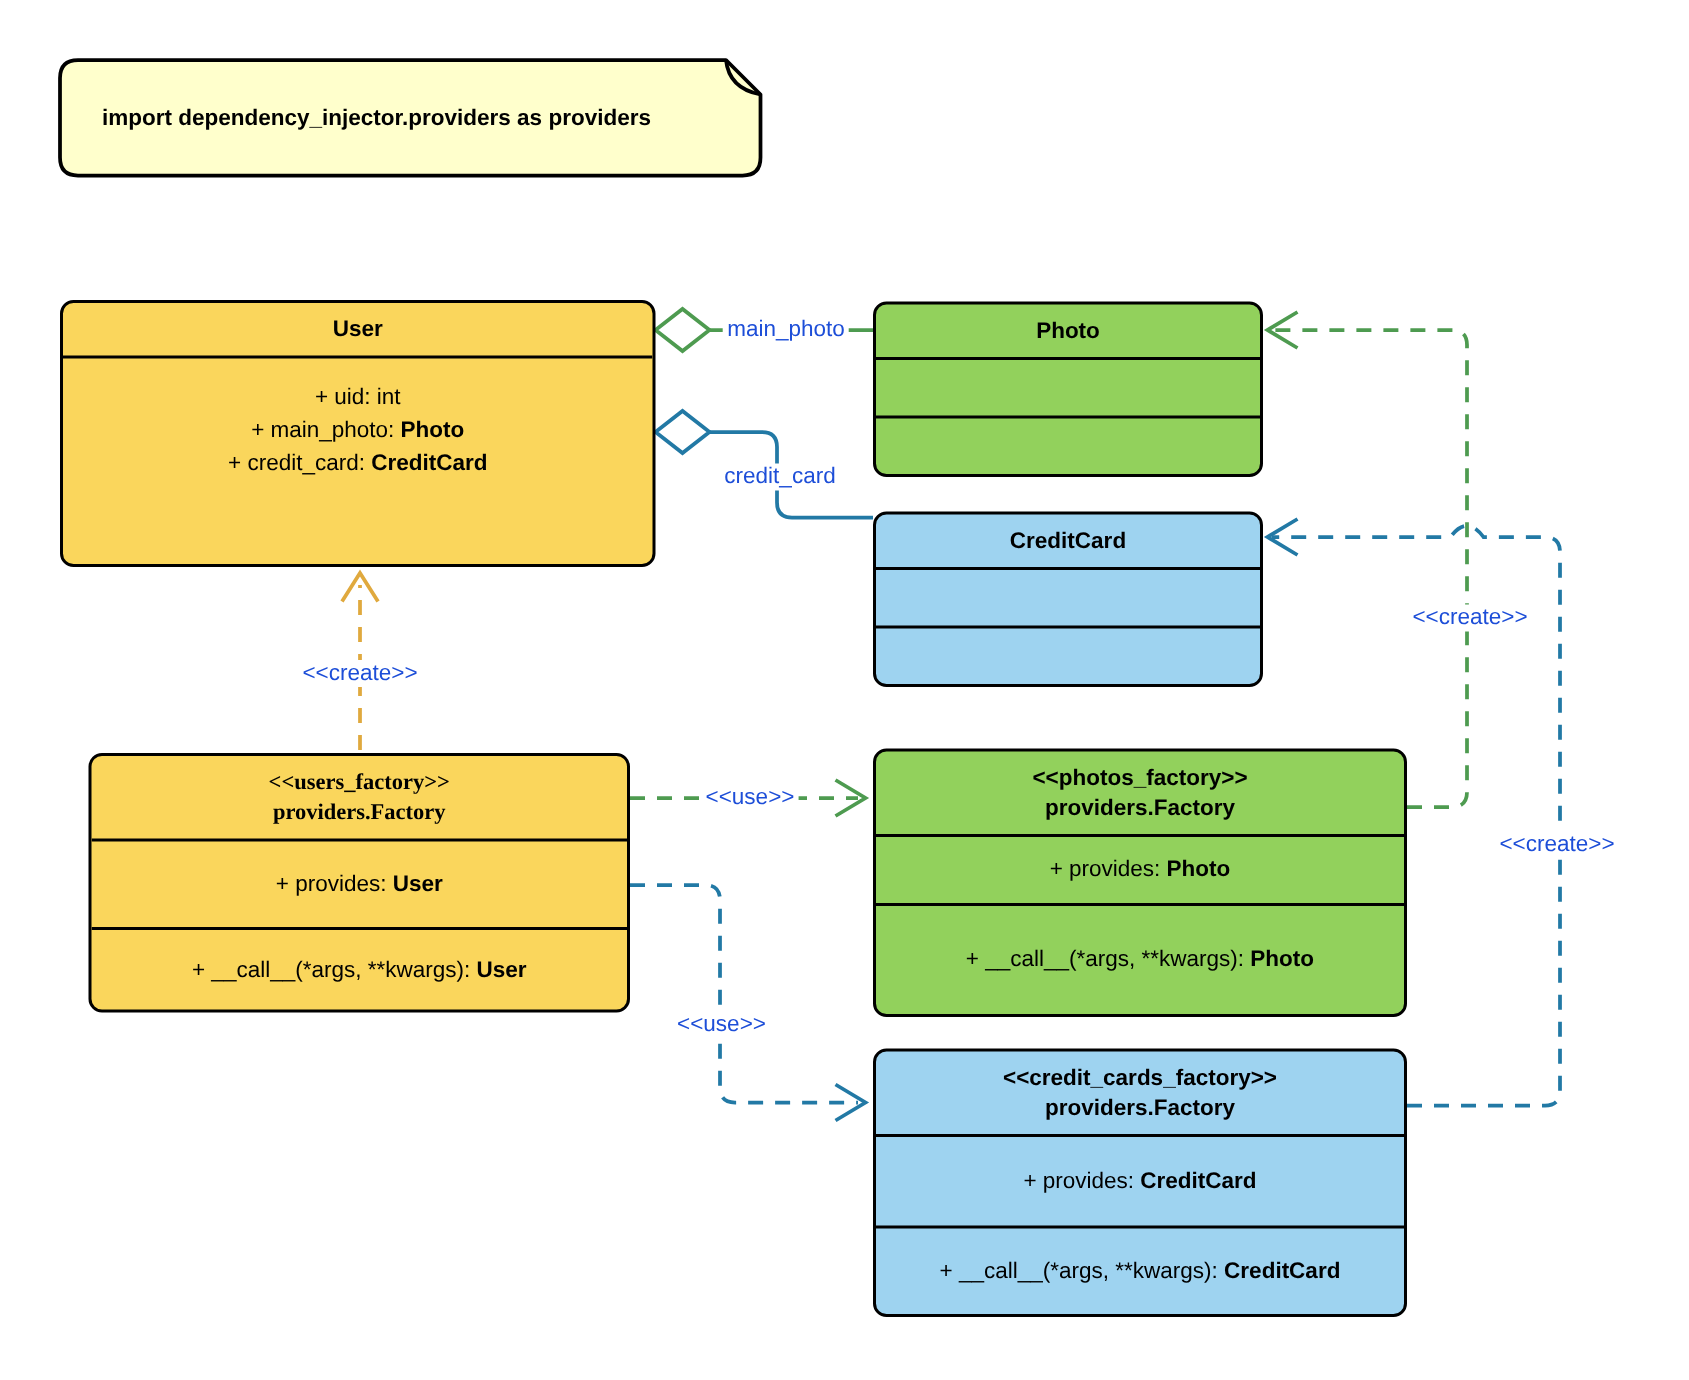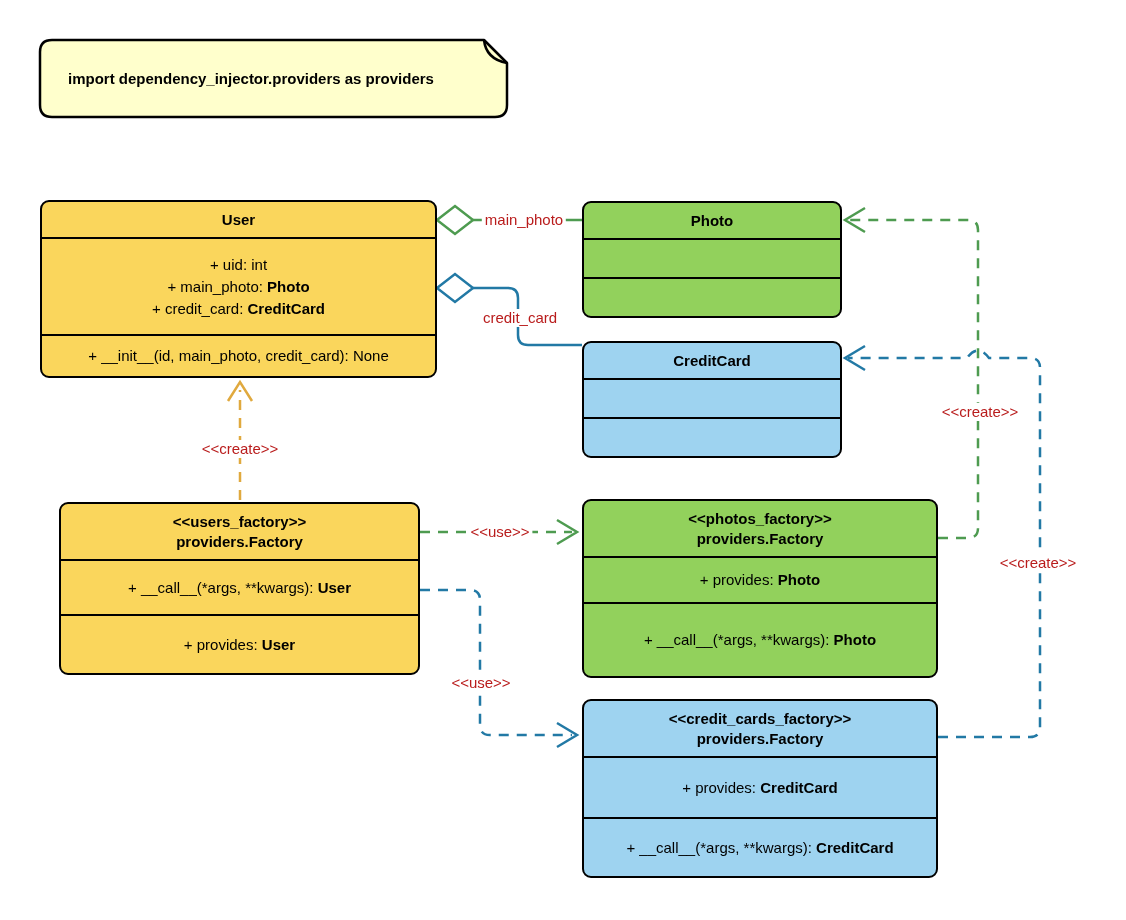--- a/index.html
+++ b/index.html
@@ -25,21 +25,21 @@
   .uml.blue{background:var(--blue-fill);}
   .uml-title{flex:none;display:flex;flex-direction:column;align-items:center;justify-content:center;
     font-weight:bold;font-size:15px;line-height:20px;}
   .comp{border-top:2.5px solid var(--border);box-sizing:border-box;display:flex;flex-direction:column;
     justify-content:center;padding:0 12px;font-size:15px;text-align:center;}
   .comp .line{line-height:22px;white-space:nowrap;}
   .comp .line b{font-weight:bold;}
   .grow{flex:1;}
 
   .edge-label{position:absolute;transform:translate(-50%,-50%);background:#ffffff;padding:0 3px;
-    font-size:15px;color:#b91c1c;white-space:nowrap;line-height:18px;}
+    font-size:15px;color:#1d4ed8;white-space:nowrap;line-height:18px;}
 </style>
 </head>
 <body>
 
 <div class="canvas">
 
   <svg class="edges" viewBox="0 0 1126 920">
 
     <path class="note-shape" d="M52,40 H484 L507,63 V105 Q507,117 495,117 H52 Q40,117 40,105 V52 Q40,40 52,40 Z"></path>
     <path class="fold" d="M484,40 Q486,59 507,63"></path>
@@ -72,51 +72,48 @@
 
   <div class="uml yellow" style="left:40px;top:200px;width:397px;height:178px;">
     <div class="uml-title" style="height:35px;">
       <span>User</span>
     </div>
     <div class="comp" style="height:97px;">
       <div class="line"><span>+ uid: int</span><b></b></div>
       <div class="line"><span>+ main_photo: </span><b>Photo</b></div>
       <div class="line"><span>+ credit_card: </span><b>CreditCard</b></div>
     </div>
-    <div class="comp grow">
-      <div class="line"><span>+ __init__(id, main_photo, credit_card): None</span><b></b></div>
-    </div>
   </div>
 
   <div class="uml green" style="left:582px;top:201px;width:260px;height:117px;">
     <div class="uml-title" style="height:35px;">
       <span>Photo</span>
     </div>
     <div class="comp" style="height:39px;"></div>
     <div class="comp grow"></div>
   </div>
 
   <div class="uml blue" style="left:582px;top:341px;width:260px;height:117px;">
     <div class="uml-title" style="height:35px;">
       <span>CreditCard</span>
     </div>
     <div class="comp" style="height:39px;"></div>
     <div class="comp grow"></div>
   </div>
 
   <div class="uml yellow" style="left:59px;top:502px;width:361px;height:173px;">
-    <div class="uml-title" style="height:55px;">
+    <div class="uml-title" style="height:55px;font-family:Liberation Serif, serif;">
       <span>&lt;&lt;users_factory&gt;&gt;</span>
       <span>providers.Factory</span>
     </div>
+    <div class="comp" style="height:59px;">
+      <div class="line"><span>+ provides: </span><b>User</b></div>
+    </div>
     <div class="comp grow">
       <div class="line"><span>+ __call__(*args, **kwargs): </span><b>User</b></div>
-    </div>
-    <div class="comp" style="height:59px;">
-      <div class="line"><span>+ provides: </span><b>User</b></div>
     </div>
   </div>
 
   <div class="uml green" style="left:582px;top:499px;width:356px;height:179px;">
     <div class="uml-title" style="height:55px;">
       <span>&lt;&lt;photos_factory&gt;&gt;</span>
       <span>providers.Factory</span>
     </div>
     <div class="comp" style="height:46px;">
       <div class="line"><span>+ provides: </span><b>Photo</b></div>

